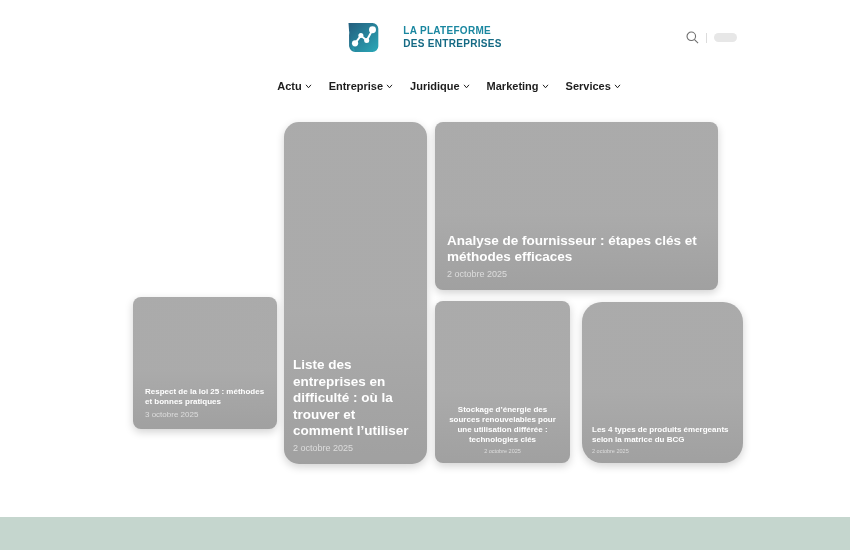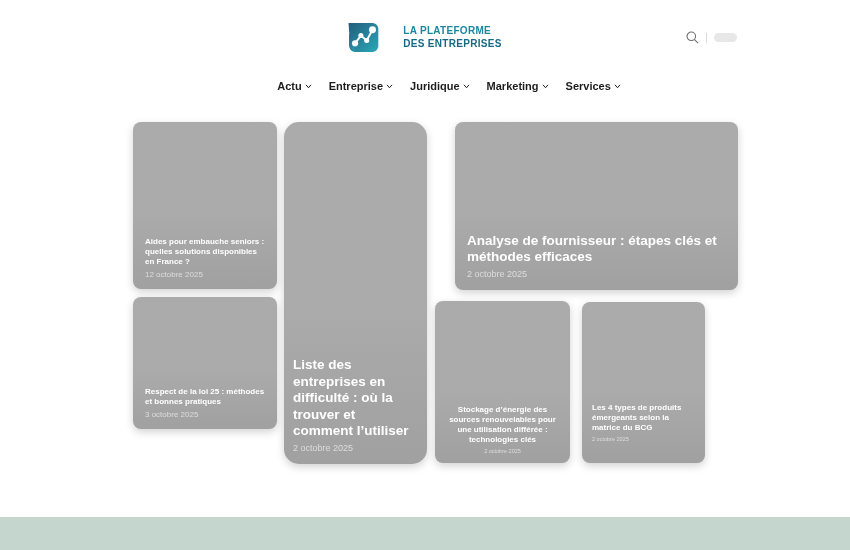--- a/index.html
+++ b/index.html
@@ -28,23 +28,23 @@
   .grid { position:absolute; left:133px; top:122px; width:585px; height:343px; }
   .card { position:absolute; background:#a9a9a9; border-radius:8px; box-shadow:0 3px 8px rgba(0,0,0,0.18);
           display:flex; flex-direction:column; justify-content:flex-end; overflow:hidden; cursor:pointer;
           background-image:linear-gradient(to bottom, rgba(255,255,255,0.02) 55%, rgba(0,0,0,0.05)); }
   .card-title { color:#ffffff; font-weight:bold; }
   .card-date { color:rgba(255,255,255,0.62); margin-top:3px; }
 
   .card-1 { left:0;   top:0;   width:144px; height:167px; padding:10px 12px; }
   .card-2 { left:0;   top:175px; width:144px; height:132px; padding:10px 12px; }
   .card-3 { left:151px; top:0; width:143px; height:342px; padding:10px 12px 11px 9px;border-radius:15px; }
-  .card-4 { left:302px; top:0; width:283px; height:168px; padding:11px 12px;margin-left:20px; }
+  .card-4 { left:302px; top:0; width:283px; height:168px; padding:11px 12px; }
   .card-5 { left:302px; top:179px; width:135px; height:162px; padding:9px 14px;text-align:center; }
-  .card-6 { left:449px; top:180px; width:123px; height:161px; padding:21px 10px; }
+  .card-6 { left:449px; top:180px; width:161px; height:161px; padding:9px 10px;border-radius:20px; }
 
   .t-sm { font-size:8px;  line-height:1.25; }
   .t-lg { font-size:13.5px; line-height:1.23; }
   .d-md { font-size:8px; }
   .d-lg { font-size:9px; }
   .d-xs { font-size:5.5px; }
 
   
   .footer { position:absolute; left:0; bottom:0; width:850px; height:33px; background:#c5d6ce; }
 </style>
@@ -114,24 +114,20 @@
     <div class="nav-item">
       <span>Services</span>
       <svg class="chev" viewBox="0 0 8 6">
           <polyline points="1,1 4,4.5 7,1" fill="none" stroke="#1d1d1d" stroke-width="1.2"></polyline>
         </svg>
     </div>
   </nav>
 
   <div class="grid">
 
-    <div class="card card-1">
-      <div class="card-title t-sm">Aides pour embauche seniors : quelles solutions disponibles en France ?</div>
-      <div class="card-date d-md">12 octobre 2025</div>
-    </div>
 
     <div class="card card-2">
       <div class="card-title t-sm">Respect de la loi 25 : méthodes et bonnes pratiques</div>
       <div class="card-date d-md">3 octobre 2025</div>
     </div>
 
     <div class="card card-3">
       <div class="card-title t-lg">Liste des entreprises en difficulté : où la trouver et comment l’utiliser</div>
       <div class="card-date d-lg">2 octobre 2025</div>
     </div>

